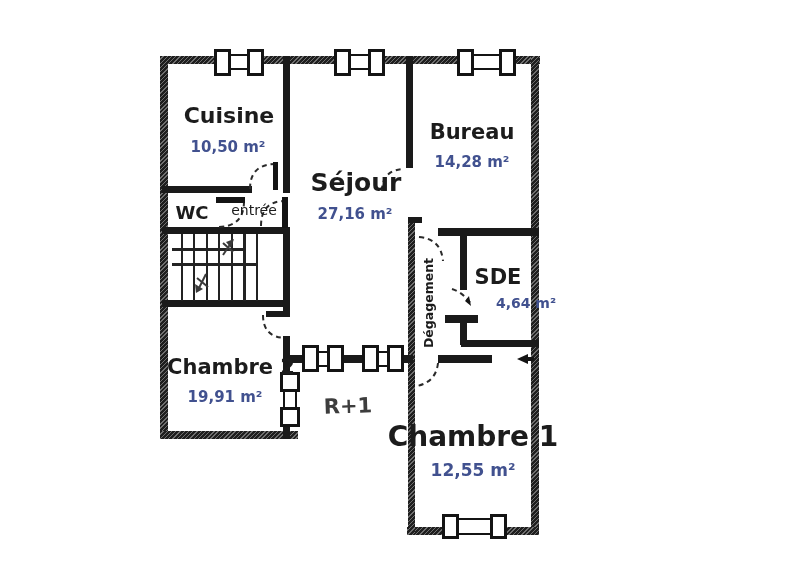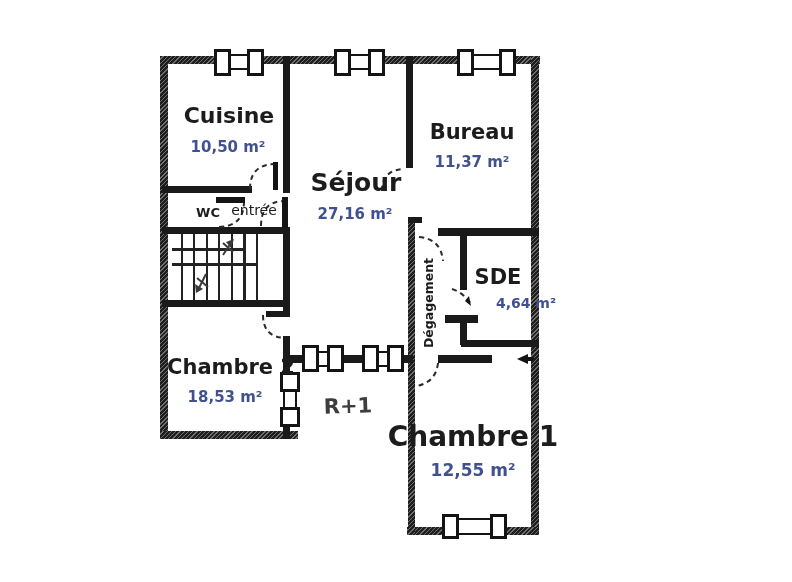--- a/index.html
+++ b/index.html
@@ -121,31 +121,31 @@
     </g>
   </svg>
 
   <div class="lbl rname" style="left:229px;top:115px;font-size:22px">Cuisine</div>
   <div class="lbl area" style="left:228px;top:147px;font-size:15px">10,50 m²</div>
 
   <div class="lbl rname" style="left:356px;top:182px;font-size:25px">Séjour</div>
   <div class="lbl area" style="left:355px;top:214px;font-size:15px">27,16 m²</div>
 
   <div class="lbl rname" style="left:472px;top:132px;font-size:21px">Bureau</div>
-  <div class="lbl area" style="left:472px;top:162px;font-size:15px">11,37 m²</div>
+  <div class="lbl area" style="left:472px;top:162px;font-size:15px">14,28 m²</div>
 
-  <div class="lbl rname" style="left:208px;top:212px;font-size:13px">WC</div>
+  <div class="lbl rname" style="left:192px;top:212px;font-size:18px">WC</div>
   <div class="lbl" style="left:254px;top:210px;font-size:14px">entrée</div>
 
   <div class="lbl rname" style="left:498px;top:277px;font-size:21px">SDE</div>
   <div class="lbl area" style="left:526px;top:303px;font-size:14px">4,64 m²</div>
 
   <div class="lbl rot" style="left:428px;top:303px;font-size:12.5px;font-weight:600">Dégagement</div>
 
   <div class="lbl rname" style="left:231px;top:367px;font-size:21px">Chambre 2</div>
-  <div class="lbl area" style="left:225px;top:397px;font-size:15px">18,53 m²</div>
+  <div class="lbl area" style="left:225px;top:397px;font-size:15px">19,91 m²</div>
 
   <div class="lbl rname" style="left:473px;top:436px;font-size:28px">Chambre 1</div>
   <div class="lbl area" style="left:473px;top:470px;font-size:17px">12,55 m²</div>
 
   <div class="lbl" style="left:348px;top:406px;font-size:21px;font-weight:600;color:var(--level-color,#3d3d3d);transform:translate(-50%,-50%) rotate(-2deg)">R+1</div>
 
 </div>
 
 </body></html>

